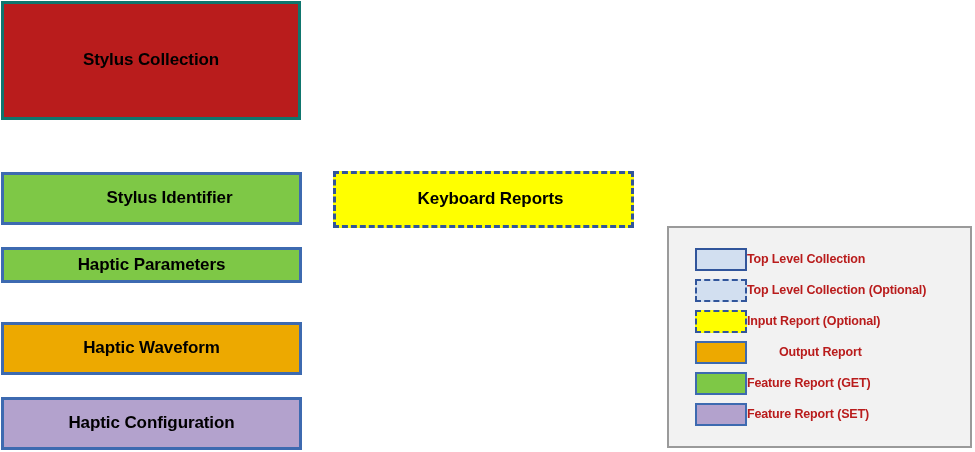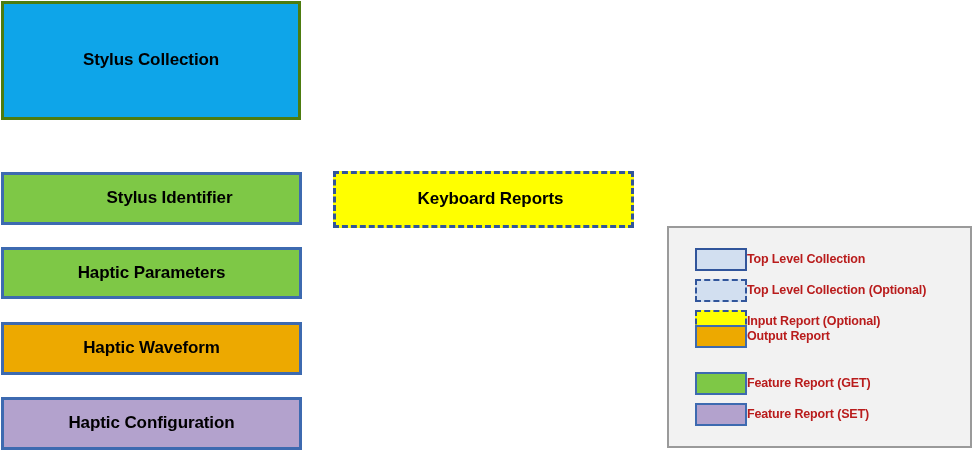--- a/index.html
+++ b/index.html
@@ -30,22 +30,22 @@
     letter-spacing: -0.1px;
   }
   .node .label {
     display: block;
     width: 100%;
     padding: 0 4px;
   }
 
   
   .n-toplevel {
-    background: #0ea5e9;
-    border: 3px solid #4d7c0f;
+    background: #b91c1c;
+    border: 3px solid #0f766e;
   }
   .n-toplevel-opt {
     background: #d2dff0;
     border: 3px dashed #31559b;
   }
   .n-input-opt {
     background: #ffff00;
     border: 3px dashed #31559b;
   }
   .n-output {
@@ -111,21 +111,21 @@
 
 
   <div class="node n-feature-get" id="node-stylus-identifier" style="left: 1px; top: 172px; width: 301px; height: 53px; font-size: 17px; padding-left: 36px;">
     <span class="label">Stylus Identifier</span>
   </div>
 
   <div class="node n-input-opt" id="node-keyboard-reports" style="left: 333px; top: 171px; width: 301px; height: 57px; font-size: 17px; padding-left: 14px;">
     <span class="label">Keyboard Reports</span>
   </div>
 
-  <div class="node n-feature-get" id="node-haptic-parameters" style="left: 1px; top: 247px; width: 301px; height: 52px; font-size: 17px;">
+  <div class="node n-feature-get" id="node-haptic-parameters" style="left: 1px; top: 247px; width: 301px; height: 36px; font-size: 17px;">
     <span class="label">Haptic Parameters</span>
   </div>
 
   <div class="node n-output" id="node-haptic-waveform" style="left: 1px; top: 322px; width: 301px; height: 53px; font-size: 17px;">
     <span class="label">Haptic Waveform</span>
   </div>
 
   <div class="node n-feature-set" id="node-haptic-configuration" style="left: 1px; top: 397px; width: 301px; height: 53px; font-size: 17px;">
     <span class="label">Haptic Configuration</span>
   </div>
@@ -136,21 +136,21 @@
       <span class="legend-text">Top Level Collection</span>
     </div>
     <div class="legend-row" style="top: 50px;">
       <span class="legend-swatch sw-toplevel-opt"></span>
       <span class="legend-text">Top Level Collection (Optional)</span>
     </div>
     <div class="legend-row" style="top: 81px;">
       <span class="legend-swatch sw-input-opt"></span>
       <span class="legend-text">Input Report (Optional)</span>
     </div>
-    <div class="legend-row" style="top: 96px;">
+    <div class="legend-row" style="top: 112px; gap: 32px;">
       <span class="legend-swatch sw-output"></span>
       <span class="legend-text">Output Report</span>
     </div>
     <div class="legend-row" style="top: 143px;">
       <span class="legend-swatch sw-feature-get"></span>
       <span class="legend-text">Feature Report (GET)</span>
     </div>
     <div class="legend-row" style="top: 174px;">
       <span class="legend-swatch sw-feature-set"></span>
       <span class="legend-text">Feature Report (SET)</span>

